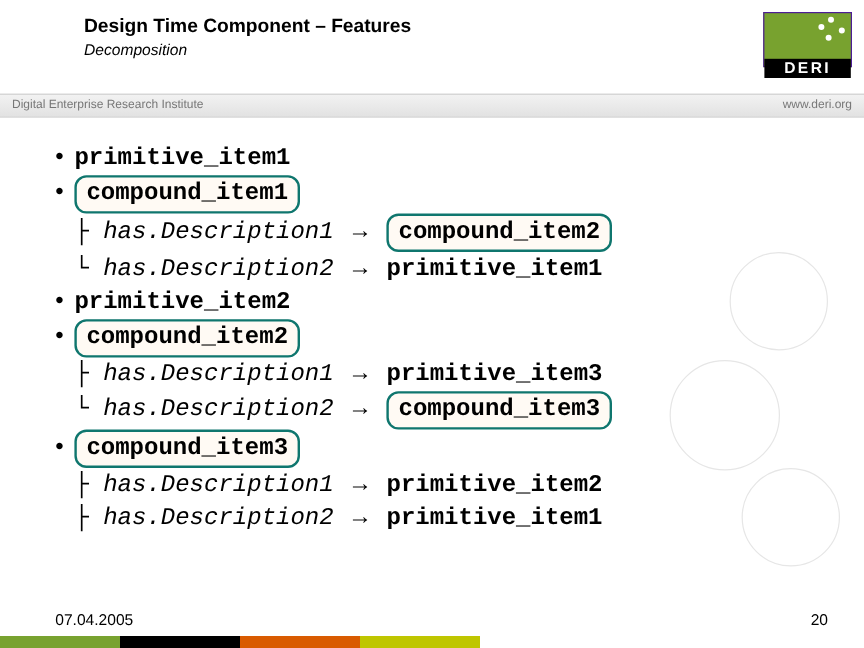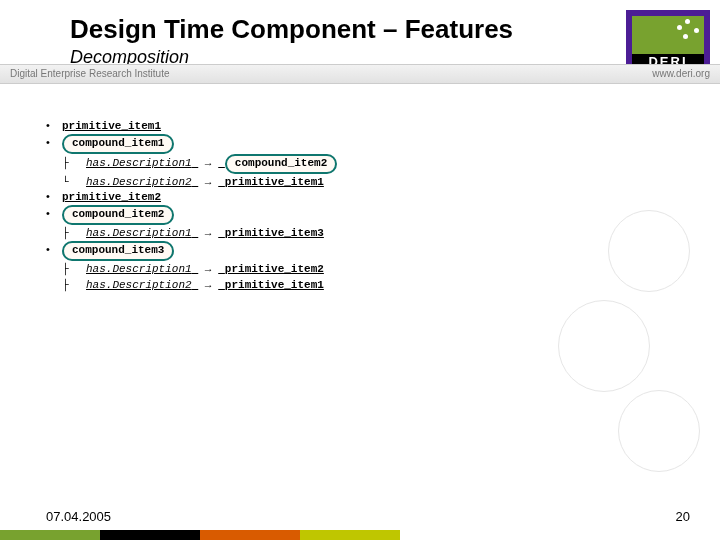--- a/index.html
+++ b/index.html
@@ -12,39 +12,39 @@
     position: relative;
     overflow: hidden;
   }
 
   
   .header {
     position: relative;
     padding: 14px 0 0 70px;
   }
   .title {
-    font-size: 26px;
+    font-size: 16px;
     font-weight: bold;
     color: #000;
   }
   .subtitle {
-    font-size: 18px;
+    font-size: 13px;
     font-style: italic;
     color: #000;
     margin-top: 2px;
   }
 
   
   .logo-box {
     position: absolute;
     top: 10px;
     right: 10px;
     width: 72px;
     height: 44px;
-    border: 6px solid #4c1d95;
+    border: 1px solid #4c1d95;
     background: #78a22f;
     display: flex;
     flex-direction: column;
     gap: 38px;
   }
   .logo-top {
     flex: 1;
     position: relative;
   }
   .dot {
@@ -65,44 +65,43 @@
     font-size: 13px;
     text-align: center;
     letter-spacing: 2px;
     line-height: 16px;
     height: 16px;
   }
 
   
   .metabar {
     position: absolute;
-    top: 64px;
+    top: 78px;
     left: 0;
     right: 0;
     height: 18px;
     background: linear-gradient(#f2f2f2, #e2e2e2);
     border-top: 1px solid #ccc;
     border-bottom: 1px solid #ccc;
     font-size: 10px;
     color: #777;
     line-height: 18px;
     padding: 0 10px;
     display: flex;
     justify-content: space-between;
   }
 
   
   .content {
     position: absolute;
     top: 118px;
     left: 46px;
     font-family: "Courier New", monospace;
-    font-size: 11px;
+    font-size: 20px;
     line-height: 1.35;
-    text-decoration: underline;
   }
   .row { white-space: nowrap; }
   .bullet {
     display: inline-block;
     width: 16px;
     text-align: left;
     font-family: Arial, sans-serif;
   }
   .indent {
     display: inline-block;
@@ -200,20 +199,21 @@
 <div class="circ c3"></div>
 
 <div class="content" id="content">
     <div class="row"><span class="bullet">•</span><span class="item">primitive_item1</span></div>
     <div class="row"><span class="bullet">•</span><span class="item boxed">compound_item1</span></div>
     <div class="row"><span class="indent"></span><span class="tree">├</span><span class="desc">has.Description1</span> <span class="arrow">→</span> <span class="item boxed">compound_item2</span></div>
     <div class="row"><span class="indent"></span><span class="tree">└</span><span class="desc">has.Description2</span> <span class="arrow">→</span> <span class="item">primitive_item1</span></div>
     <div class="row"><span class="bullet">•</span><span class="item">primitive_item2</span></div>
     <div class="row"><span class="bullet">•</span><span class="item boxed">compound_item2</span></div>
     <div class="row"><span class="indent"></span><span class="tree">├</span><span class="desc">has.Description1</span> <span class="arrow">→</span> <span class="item">primitive_item3</span></div>
+    <div class="row"><span class="indent"></span><span class="tree">└</span><span class="desc">has.Description2</span> <span class="arrow">→</span> <span class="item boxed">compound_item3</span></div>
     <div class="row"><span class="bullet">•</span><span class="item boxed">compound_item3</span></div>
     <div class="row"><span class="indent"></span><span class="tree">├</span><span class="desc">has.Description1</span> <span class="arrow">→</span> <span class="item">primitive_item2</span></div>
     <div class="row"><span class="indent"></span><span class="tree">├</span><span class="desc">has.Description2</span> <span class="arrow">→</span> <span class="item">primitive_item1</span></div>
   </div>
 
 <div class="footer">
   <div class="footer-text">
     <span>07.04.2005</span>
     <span>20</span>
   </div>

